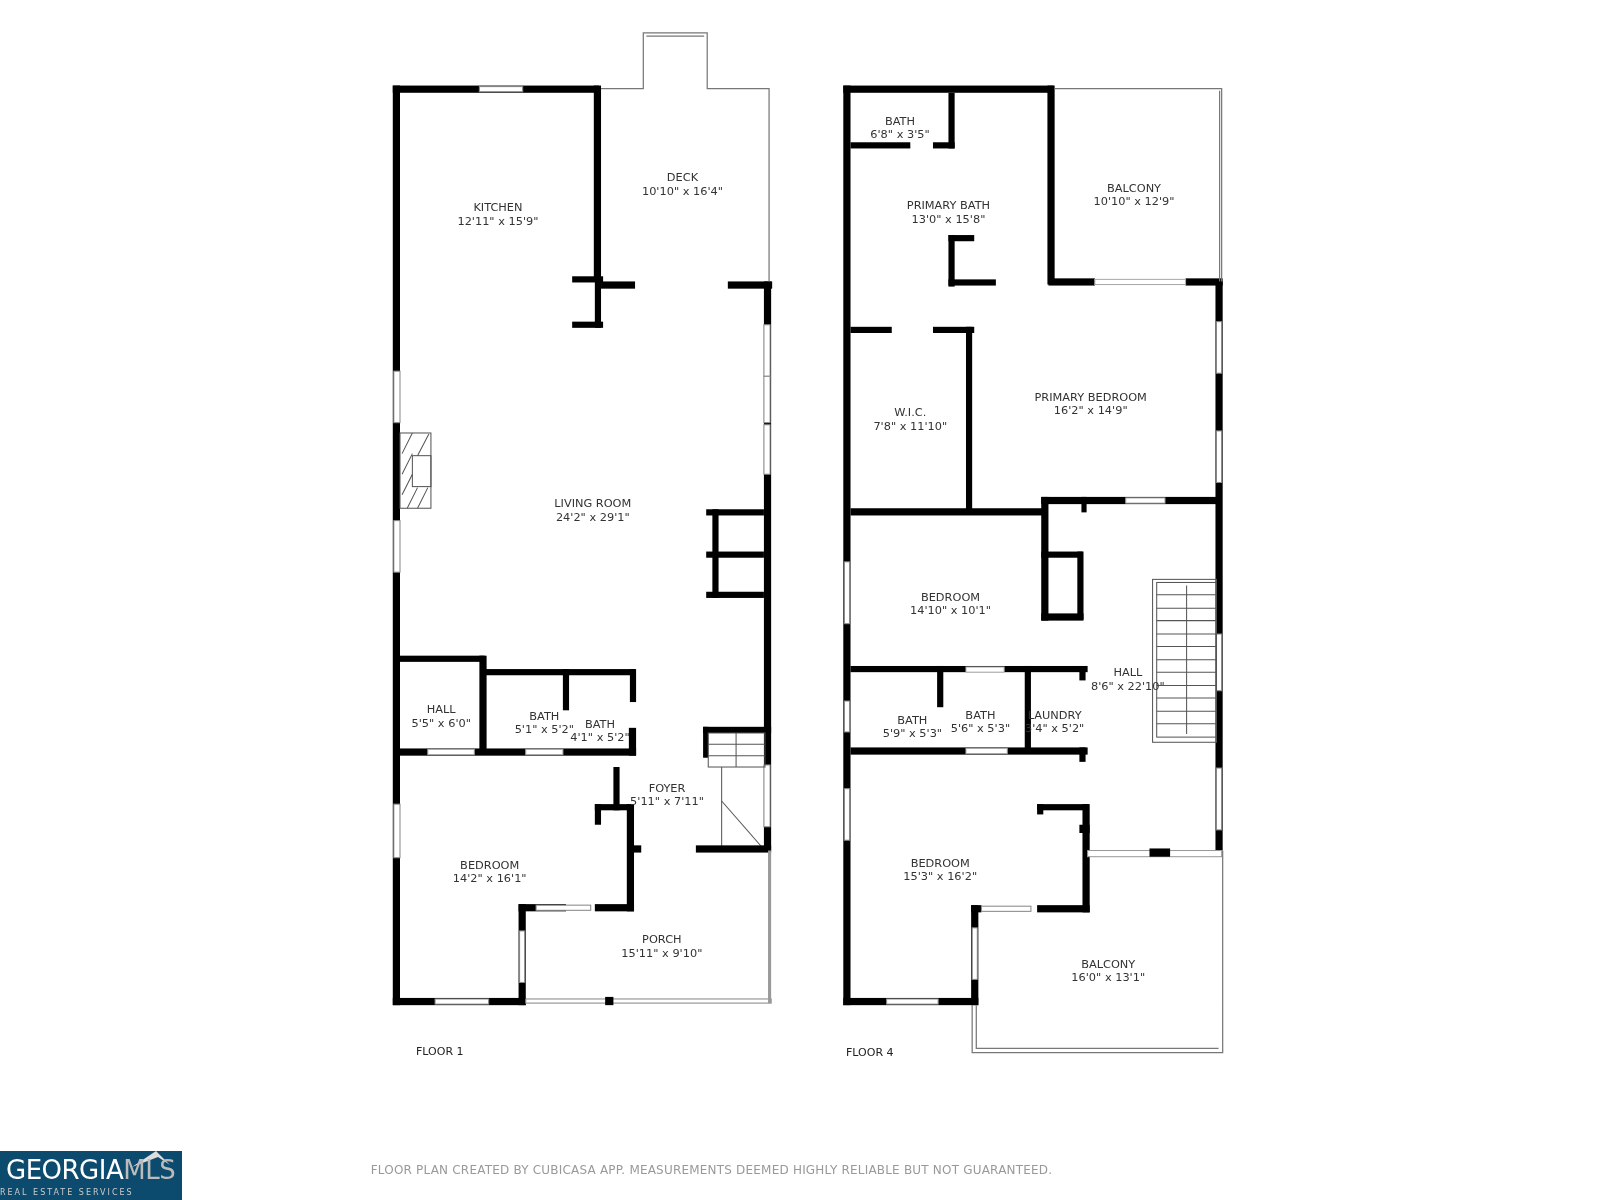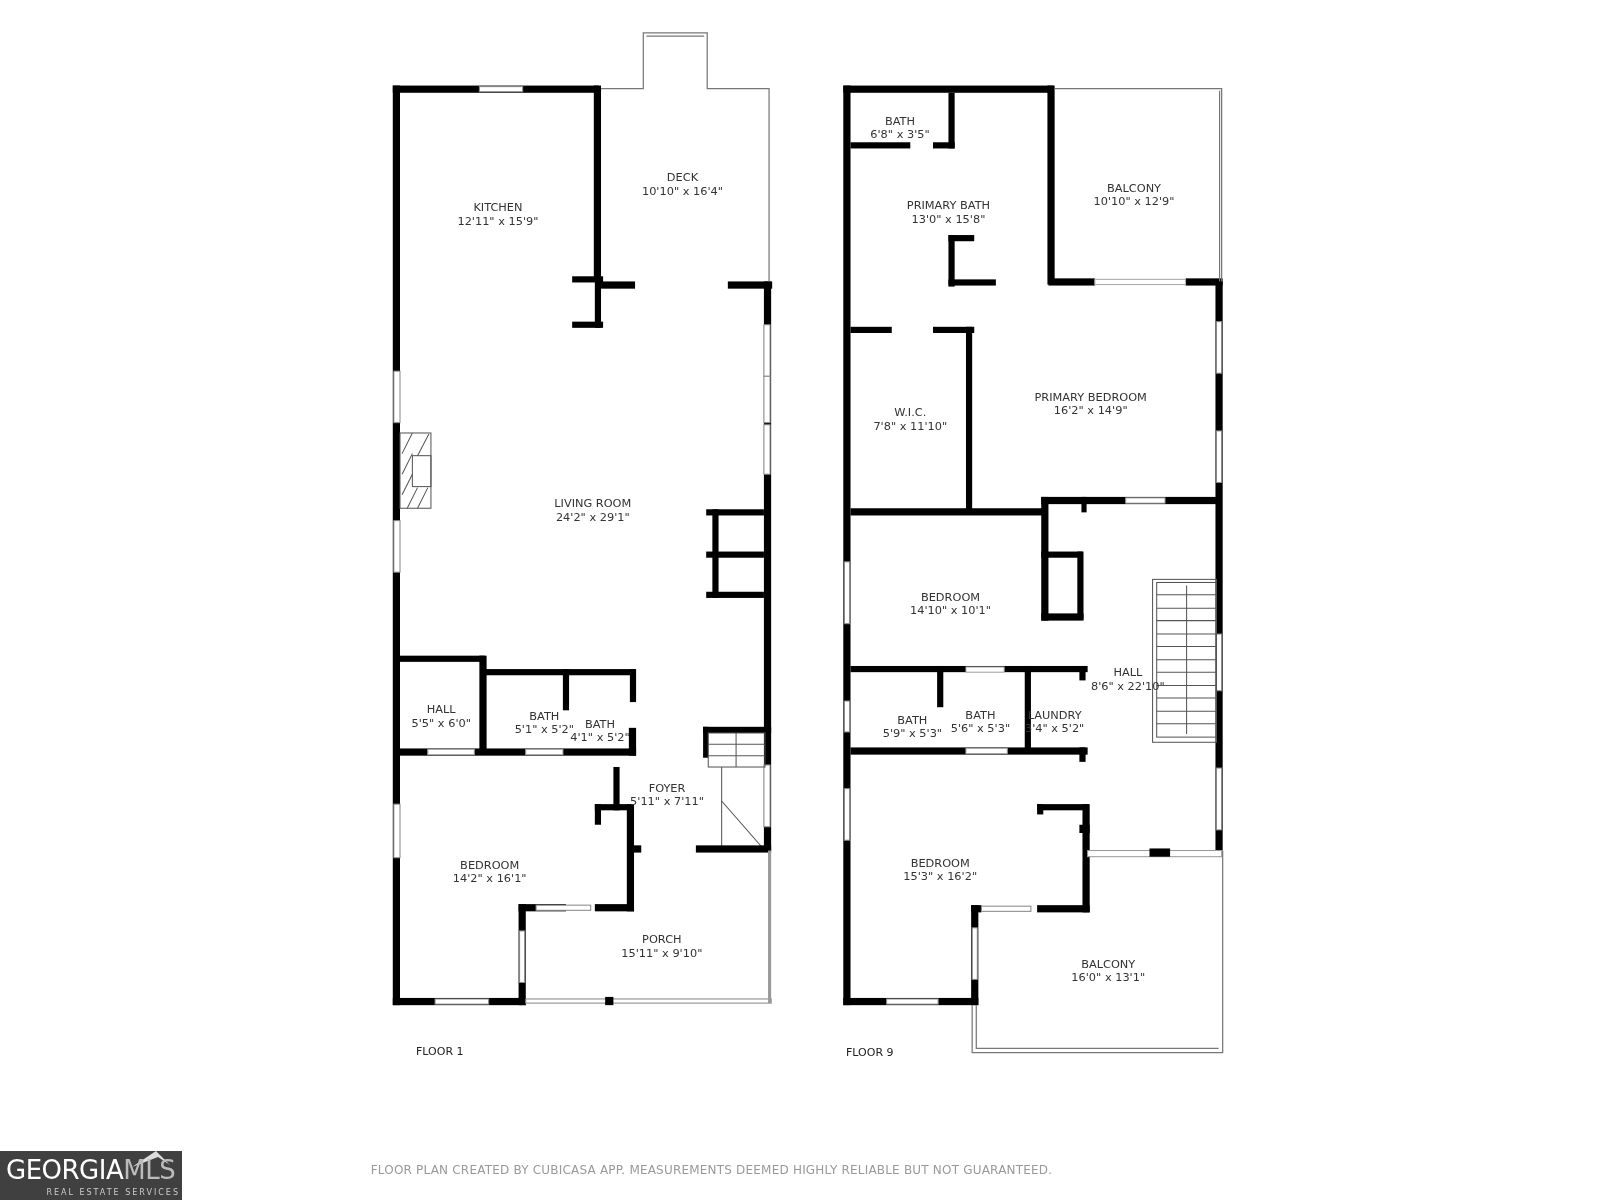--- a/index.html
+++ b/index.html
@@ -1,24 +1,24 @@
 <!DOCTYPE html>
 <html><head>
 <meta charset="utf-8">
 <style>
   html,body{margin:0;padding:0;background:#fff;}
   body{width:1600px;height:1200px;position:relative;overflow:hidden;font-family:"DejaVu Sans","Liberation Sans",sans-serif;}
   #plan{position:absolute;left:0;top:0;width:1600px;height:1200px;}
   .rlabel{font-size:11px;fill:#333;text-anchor:middle;font-family:"DejaVu Sans","Liberation Sans",sans-serif;}
   .floor-label{position:absolute;font-size:11px;color:#222;}
   .disclaimer{position:absolute;left:0;width:1423px;top:1163px;text-align:center;font-size:12px;color:#999;letter-spacing:0.2px;}
-  .logo{position:absolute;left:0;top:1151px;width:182px;height:49px;background:#404040;color:#fff;}
+  .logo{position:absolute;left:0;top:1151px;width:182px;height:49px;background:#0c4a6e;color:#fff;}
   .logo .name{position:absolute;left:6px;top:6px;font-size:26px;letter-spacing:-0.5px;line-height:26px;}
   .logo .name .mls{color:#bbb;}
-  .logo .sub{position:absolute;left:16px;width:164px;top:37px;text-align:right;font-size:8px;letter-spacing:2px;color:#ccc;}
+  .logo .sub{position:absolute;left:0;width:164px;top:37px;text-align:left;font-size:8px;letter-spacing:2px;color:#ccc;}
   .logo .roof{position:absolute;left:128px;top:-2px;}
 </style>
 </head>
 <body>
 
 <svg id="plan" viewBox="0 0 1552 1164" preserveAspectRatio="none" xmlns="http://www.w3.org/2000/svg">
 
   <g fill="#000">
 
     <rect x="381" y="83" width="7" height="892"></rect>
@@ -202,21 +202,21 @@
     <text class="rlabel" x="1094" y="656"><tspan x="1094">HALL</tspan><tspan x="1094" dy="13">8'6" x 22'10"</tspan></text>
     <text class="rlabel" x="885" y="702"><tspan x="885">BATH</tspan><tspan x="885" dy="13">5'9" x 5'3"</tspan></text>
     <text class="rlabel" x="951" y="697"><tspan x="951">BATH</tspan><tspan x="951" dy="13">5'6" x 5'3"</tspan></text>
     <text class="rlabel" x="1023" y="697"><tspan x="1023">LAUNDRY</tspan><tspan x="1023" dy="13">3'4" x 5'2"</tspan></text>
     <text class="rlabel" x="912" y="841"><tspan x="912">BEDROOM</tspan><tspan x="912" dy="13">15'3" x 16'2"</tspan></text>
     <text class="rlabel" x="1075" y="939"><tspan x="1075">BALCONY</tspan><tspan x="1075" dy="13">16'0" x 13'1"</tspan></text>
   </g>
 </svg>
 
 <div class="floor-label" style="left:416px;top:1045px;">FLOOR 1</div>
-<div class="floor-label" style="left:846px;top:1046px;">FLOOR 9</div>
+<div class="floor-label" style="left:846px;top:1046px;">FLOOR 4</div>
 
 <div class="disclaimer">FLOOR PLAN CREATED BY CUBICASA APP. MEASUREMENTS DEEMED HIGHLY RELIABLE BUT NOT GUARANTEED.</div>
 
 <div class="logo">
   <svg class="roof" width="45" height="20" viewBox="0 0 45 20">
     <path d="M4 18 L28 2 L42 16 L30 8 Z" fill="#ddd"></path>
   </svg>
   <div class="name">
     <span>GEORGIA</span><span class="mls">MLS</span>
   </div>

